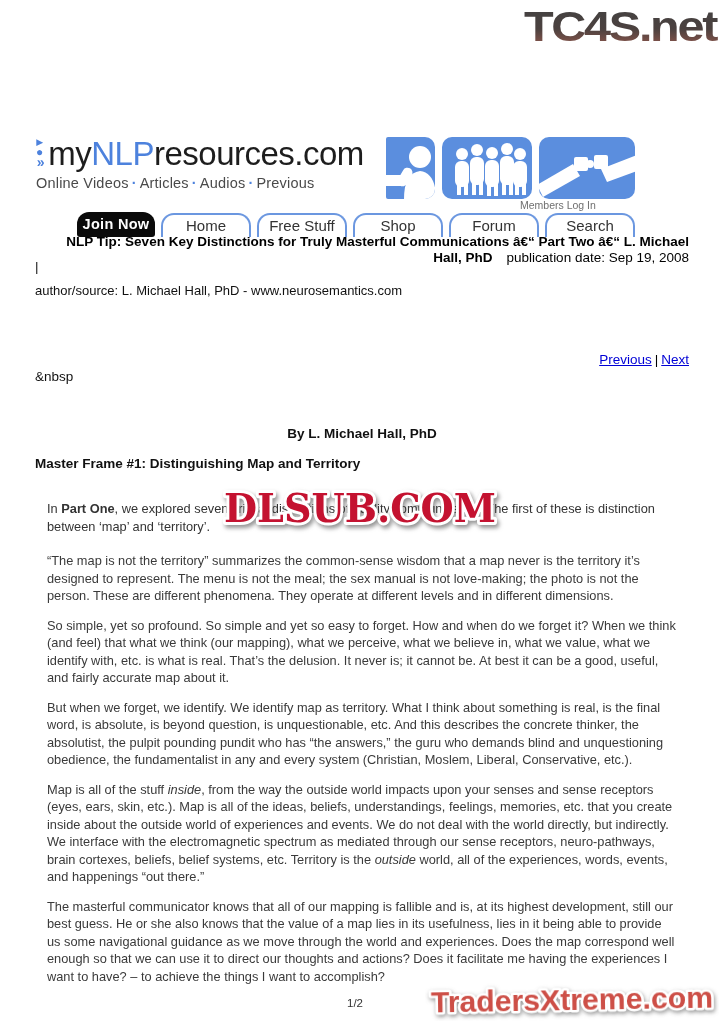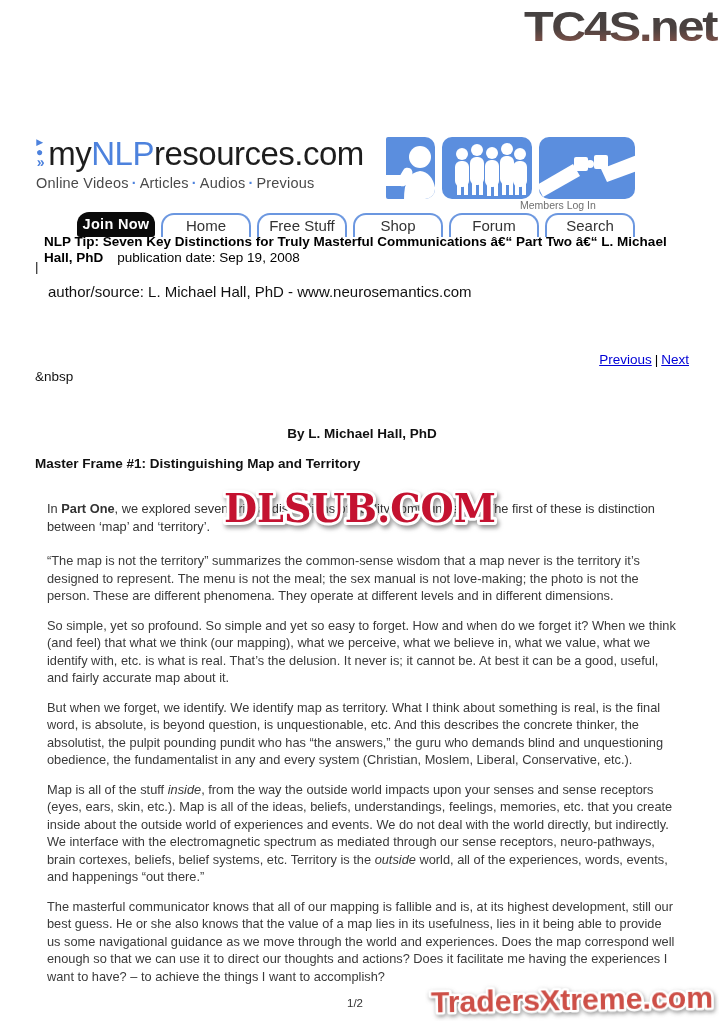--- a/index.html
+++ b/index.html
@@ -39,26 +39,26 @@
     font-size:14.5px; text-align:center; line-height:25px; letter-spacing:0.3px;
     border-radius:12px 12px 3px 3px;
   }
   .tab {
     width:90px; height:24px; background:#fff; border:2px solid #6b97e0; border-bottom:none;
     border-radius:13px 13px 0 0; font-size:15px; color:#333; text-align:center; line-height:21px;
   }
 
   
   .title-block {
-    position:absolute; top:234px; left:44px; width:654px;
-    font-size:13.5px; font-weight:bold; line-height:16px; text-align:left; color:#000;
+    position:absolute; top:234px; left:35px; width:654px;
+    font-size:13.5px; font-weight:bold; line-height:16px; text-align:right; color:#000;
   }
   .title-block .pub { font-weight:normal; margin-left:14px; }
   .pipe   { position:absolute; top:259px; left:35px; font-size:13.5px; }
-  .author { position:absolute; top:283px; left:35px; width:654px; font-size:15px;margin-left:13px; }
+  .author { position:absolute; top:283px; left:35px; width:654px; font-size:13px; }
 
   .prevnext { position:absolute; top:352px; left:35px; width:654px; text-align:right; font-size:13.5px; }
   .prevnext a { color:#0000d6; text-decoration:underline; cursor:pointer; }
   .prevnext .sep { color:#000; padding:0 3px; }
   .nbsp-line { position:absolute; top:369px; left:35px; width:648px; font-size:13.5px; }
 
   .byline  { position:absolute; top:426px; left:35px; width:654px; text-align:center; font-weight:bold; font-size:13.5px; }
   .heading { position:absolute; top:456px; left:35px; width:654px; font-weight:bold; font-size:13.5px; }
 
   .article-body { position:absolute; top:488px; left:35px; width:654px;

